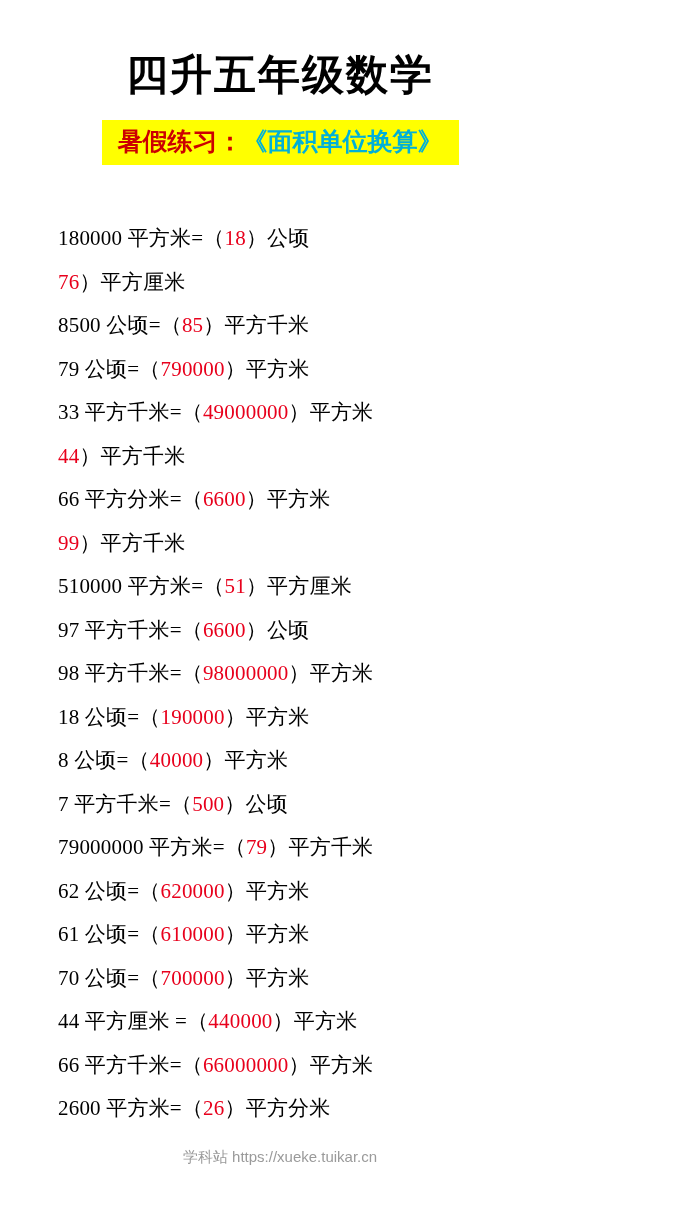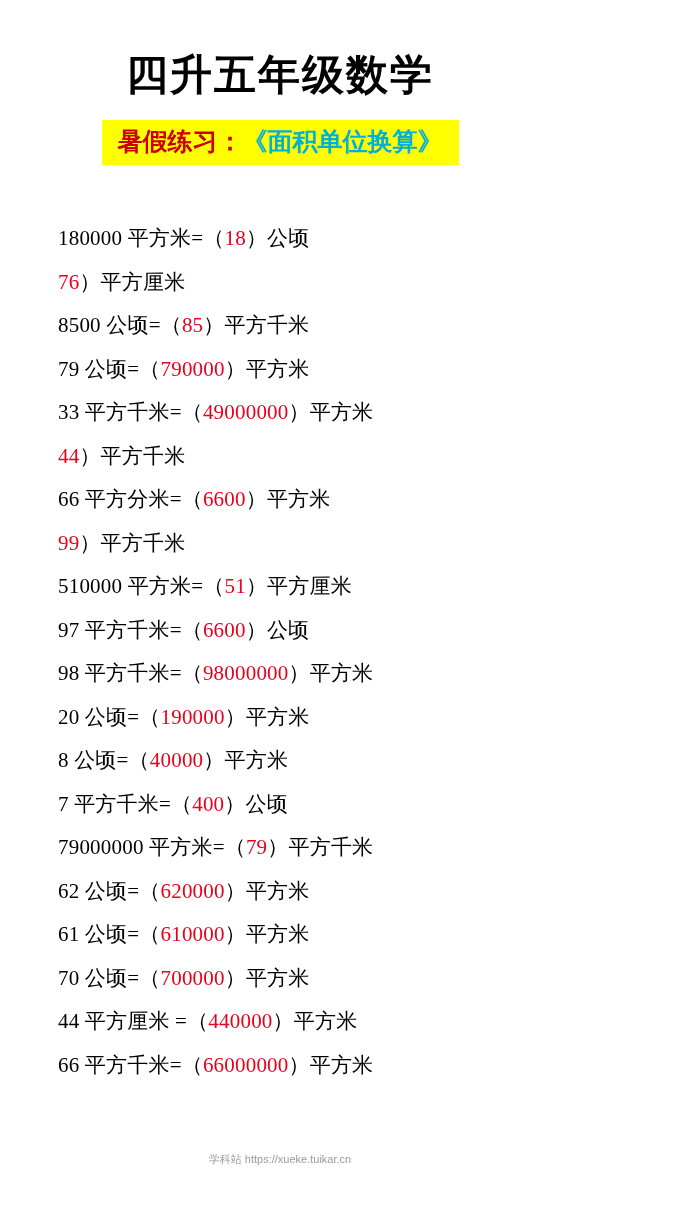--- a/index.html
+++ b/index.html
@@ -71,21 +71,21 @@
   }
   .problem .ans {
     color: #e8001c;
   }
   .footer {
     position: absolute;
     left: 0;
     right: 0;
     bottom: 42px;
     text-align: center;
-    font-size: 11px;
+    font-size: 15px;
     color: #9a9a9a;
     font-family: "Liberation Sans", sans-serif;
   }
 </style>
 </head>
 <body>
 
 <div class="page">
 
   <h1 class="main-title">四升五年级数学</h1>
@@ -143,32 +143,32 @@
         <span>97 平方千米=（</span>
         <span class="ans">6600</span>
         <span>）公顷</span>
       </li>
       <li class="problem">
         <span>98 平方千米=（</span>
         <span class="ans">98000000</span>
         <span>）平方米</span>
       </li>
       <li class="problem">
-        <span>20 公顷=（</span>
+        <span>18 公顷=（</span>
         <span class="ans">190000</span>
         <span>）平方米</span>
       </li>
       <li class="problem">
         <span>8 公顷=（</span>
         <span class="ans">40000</span>
         <span>）平方米</span>
       </li>
       <li class="problem">
         <span>7 平方千米=（</span>
-        <span class="ans">400</span>
+        <span class="ans">500</span>
         <span>）公顷</span>
       </li>
       <li class="problem">
         <span>79000000 平方米=（</span>
         <span class="ans">79</span>
         <span>）平方千米</span>
       </li>
       <li class="problem">
         <span>62 公顷=（</span>
         <span class="ans">620000</span>
@@ -187,17 +187,22 @@
       <li class="problem">
         <span>44 平方厘米 =（</span>
         <span class="ans">440000</span>
         <span>）平方米</span>
       </li>
       <li class="problem">
         <span>66 平方千米=（</span>
         <span class="ans">66000000</span>
         <span>）平方米</span>
       </li>
+      <li class="problem">
+        <span>2600 平方米=（</span>
+        <span class="ans">26</span>
+        <span>）平方分米</span>
+      </li>
     </ul>
 
   <div class="footer">学科站 https://xueke.tuikar.cn</div>
 
 </div>
 
 </body></html>

